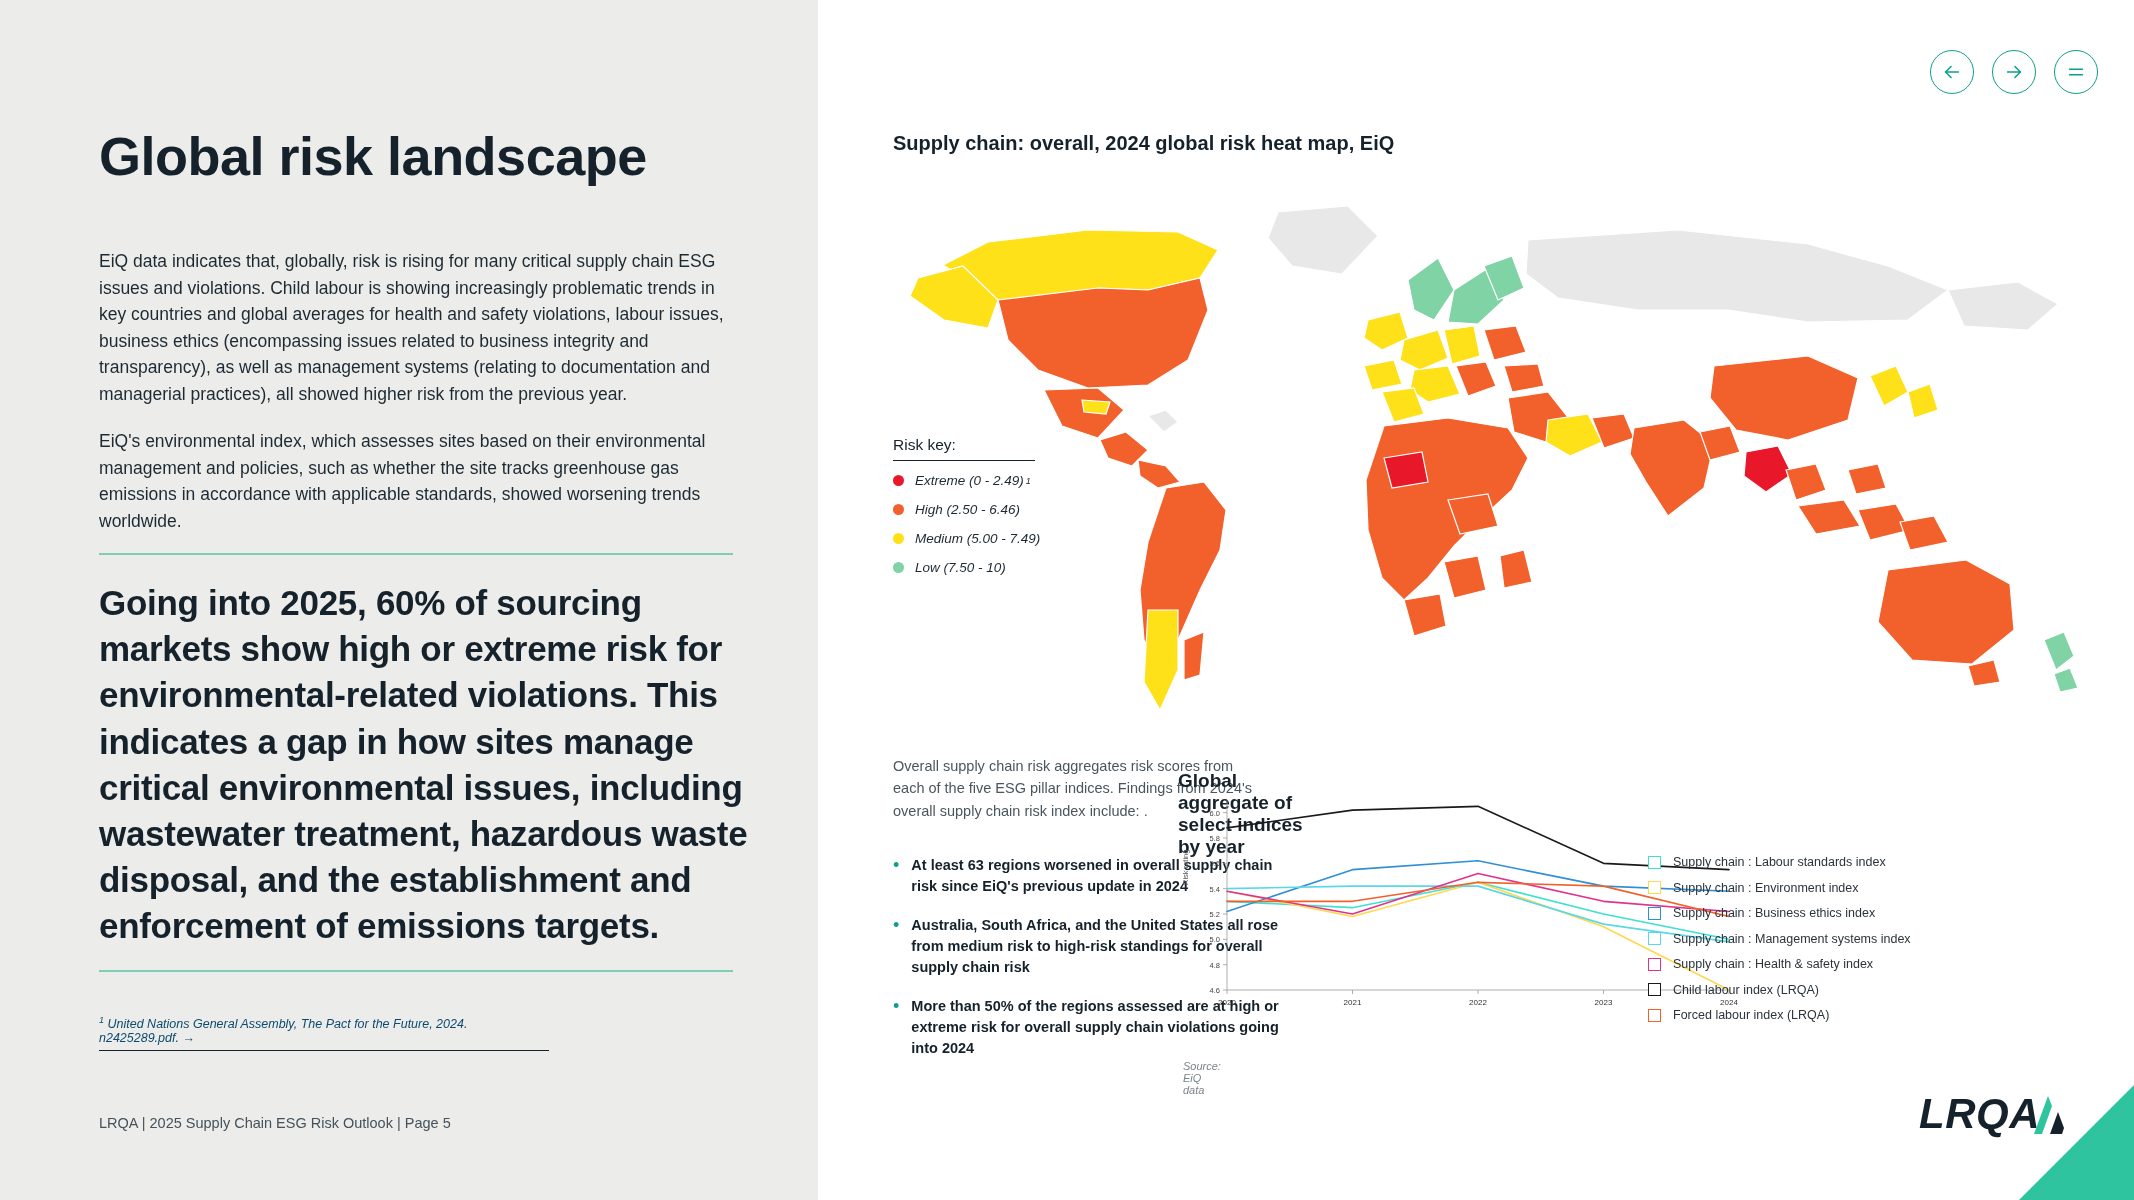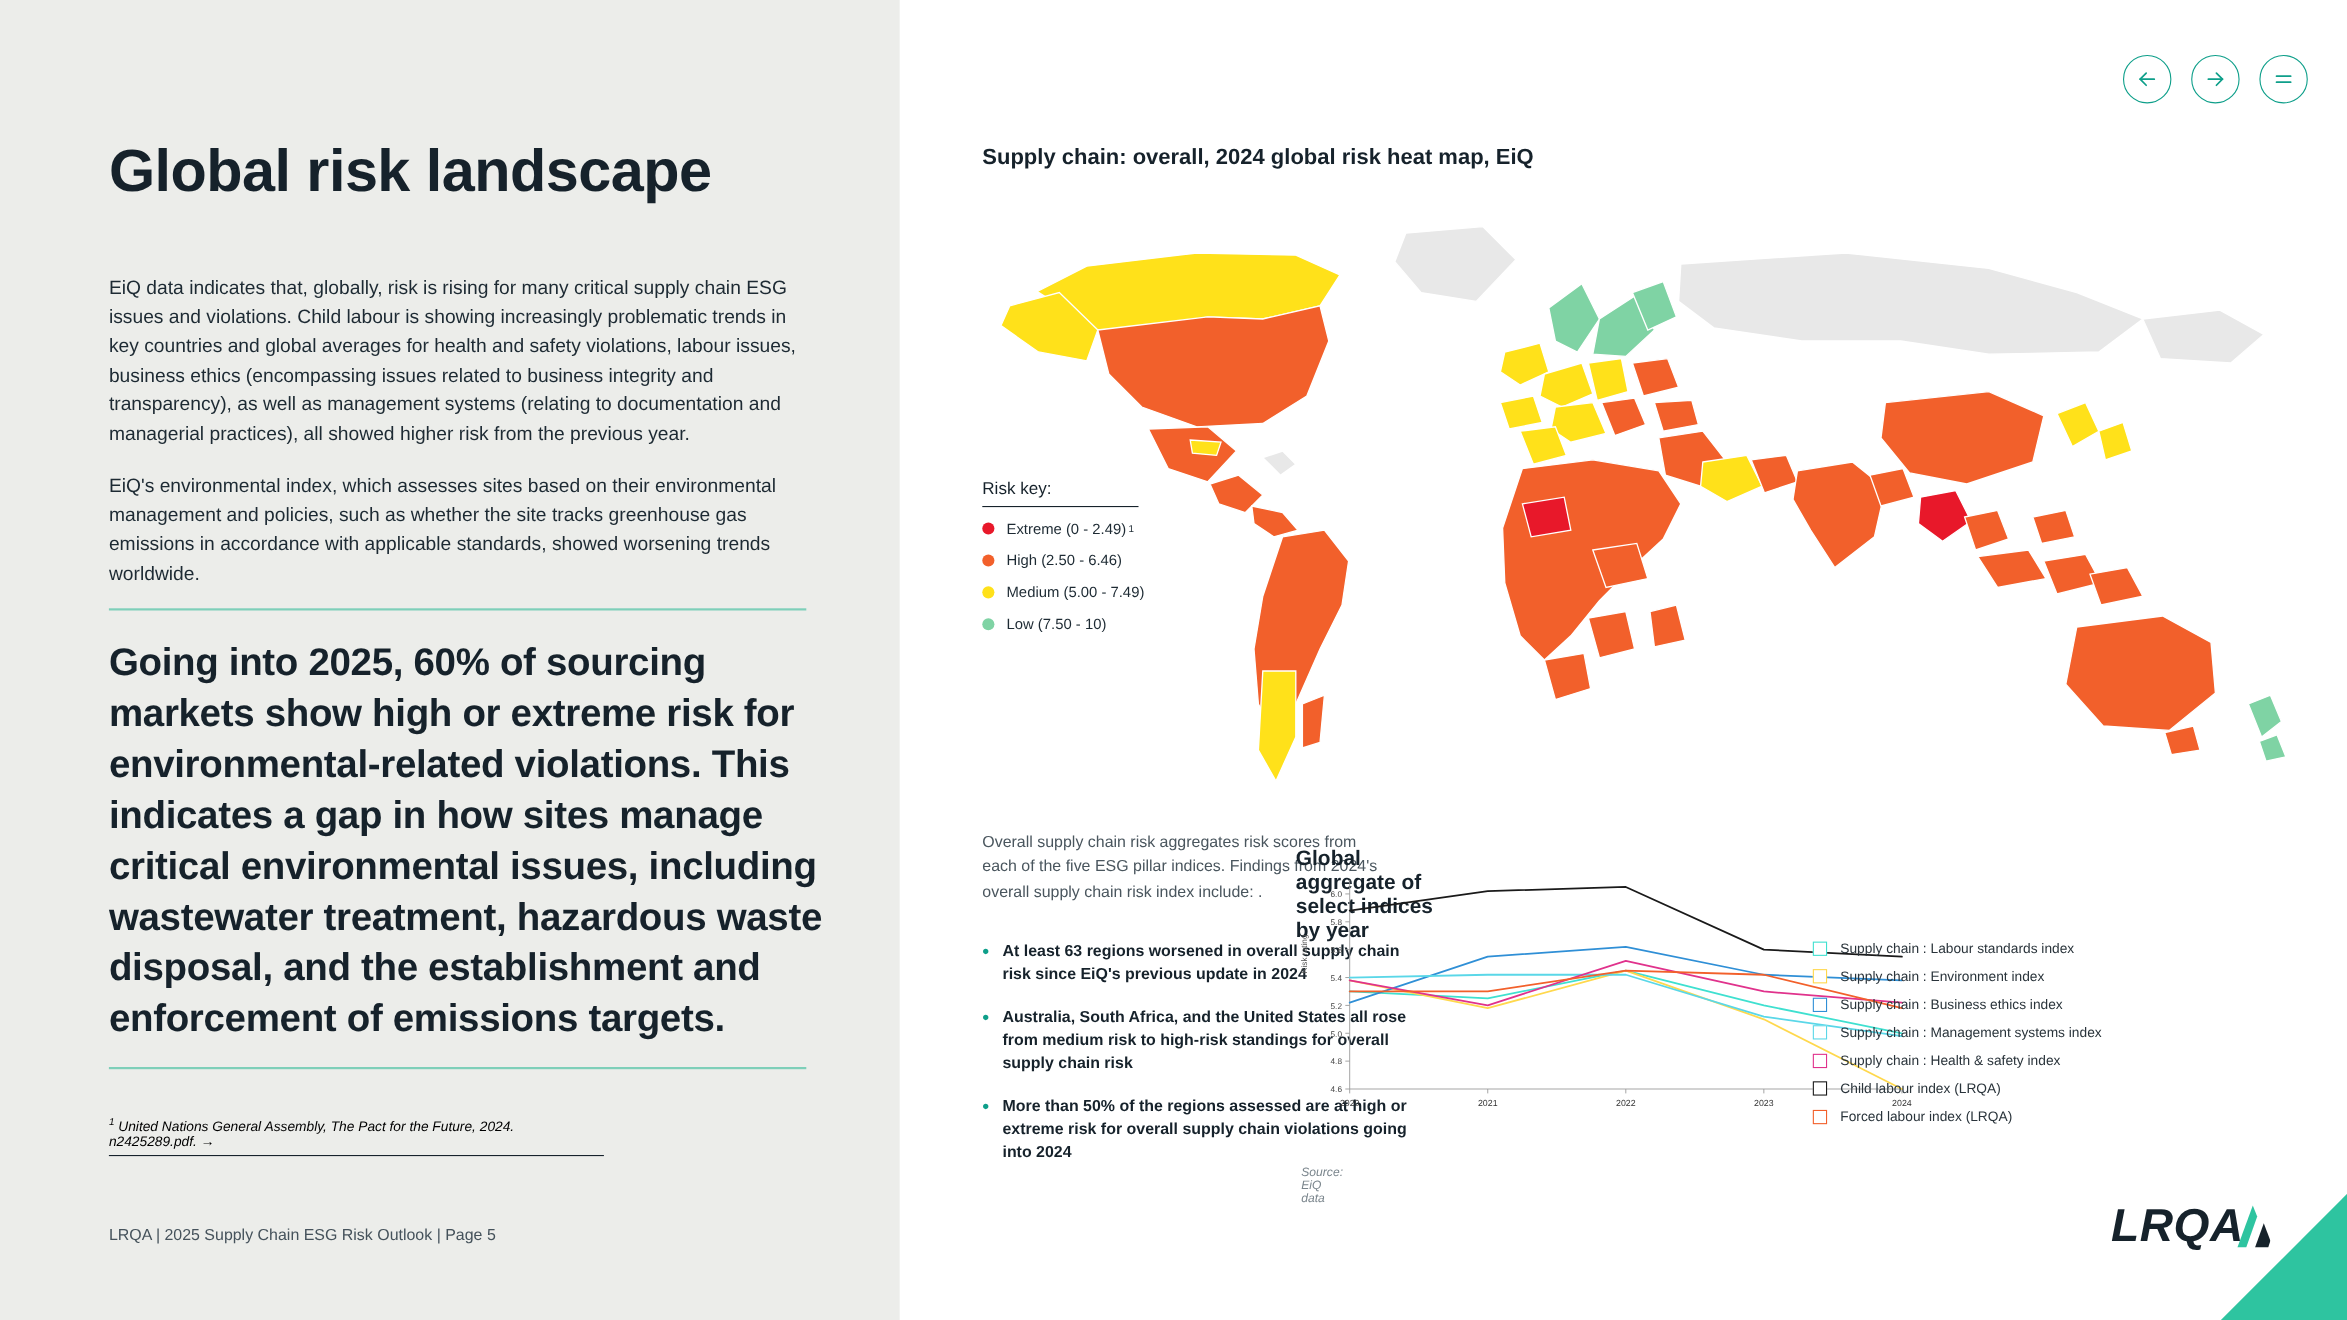--- a/index.html
+++ b/index.html
@@ -31,21 +31,21 @@
   }
   #rule-top{ top:553px; }
   #rule-bottom{ top:970px; }
   #pull-quote{
     position:absolute; left:99px; top:580px; width:650px;
     font-size:35px; font-weight:bold; color:#16222b; line-height:1.32;
     letter-spacing:-0.3px;
   }
   #footnote{
     position:absolute; left:99px; top:1015px; width:560px;
-    font-size:12.5px; font-style:italic; color:#000000;
+    font-size:12.5px; font-style:italic; color:#0c4a6e;
     border-bottom:1.5px solid #16222b; padding-bottom:5px; display:inline-block;
     width:450px;
   }
   #footnote sup{ font-size:9px; }
   #footnote .arrow{ font-style:normal; }
   #page-footer{
     position:absolute; left:99px; top:1115px;
     font-size:14.5px; color:#45525b;
   }
   
@@ -69,21 +69,21 @@
   #map-wrap{ position:absolute; left:30px; top:170px; width:1270px; height:560px; }
   #map-wrap svg{ width:100%; height:100%; }
   
   #risk-key{
     position:absolute; left:75px; top:436px; width:170px;
   }
   #risk-key .key-title{
     font-size:15.5px; font-weight:normal; color:#16222b; padding-bottom:6px;
     border-bottom:1.6px solid #16222b; margin-bottom:12px; width:142px;
   }
-  .key-row{ display:flex; align-items:center; margin-bottom:14px; font-size:13.5px; color:#1d2a33; }
+  .key-row{ display:flex; align-items:center; margin-bottom:14px; font-size:13.5px; color:#1d2a33;font-style:italic; }
   .key-dot{ width:11px; height:11px; border-radius:50%; margin-right:11px; flex:0 0 auto; }
   .key-sup{ font-size:9px; vertical-align:super; margin-left:2px; }
   
   #intro-note{
     position:absolute; left:75px; top:755px; width:375px;
     font-size:14.5px; line-height:1.55; color:#4a565e;
   }
   #bullets{ position:absolute; left:75px; top:855px; width:390px; }
   .bullet{
     display:flex; margin-bottom:18px;

